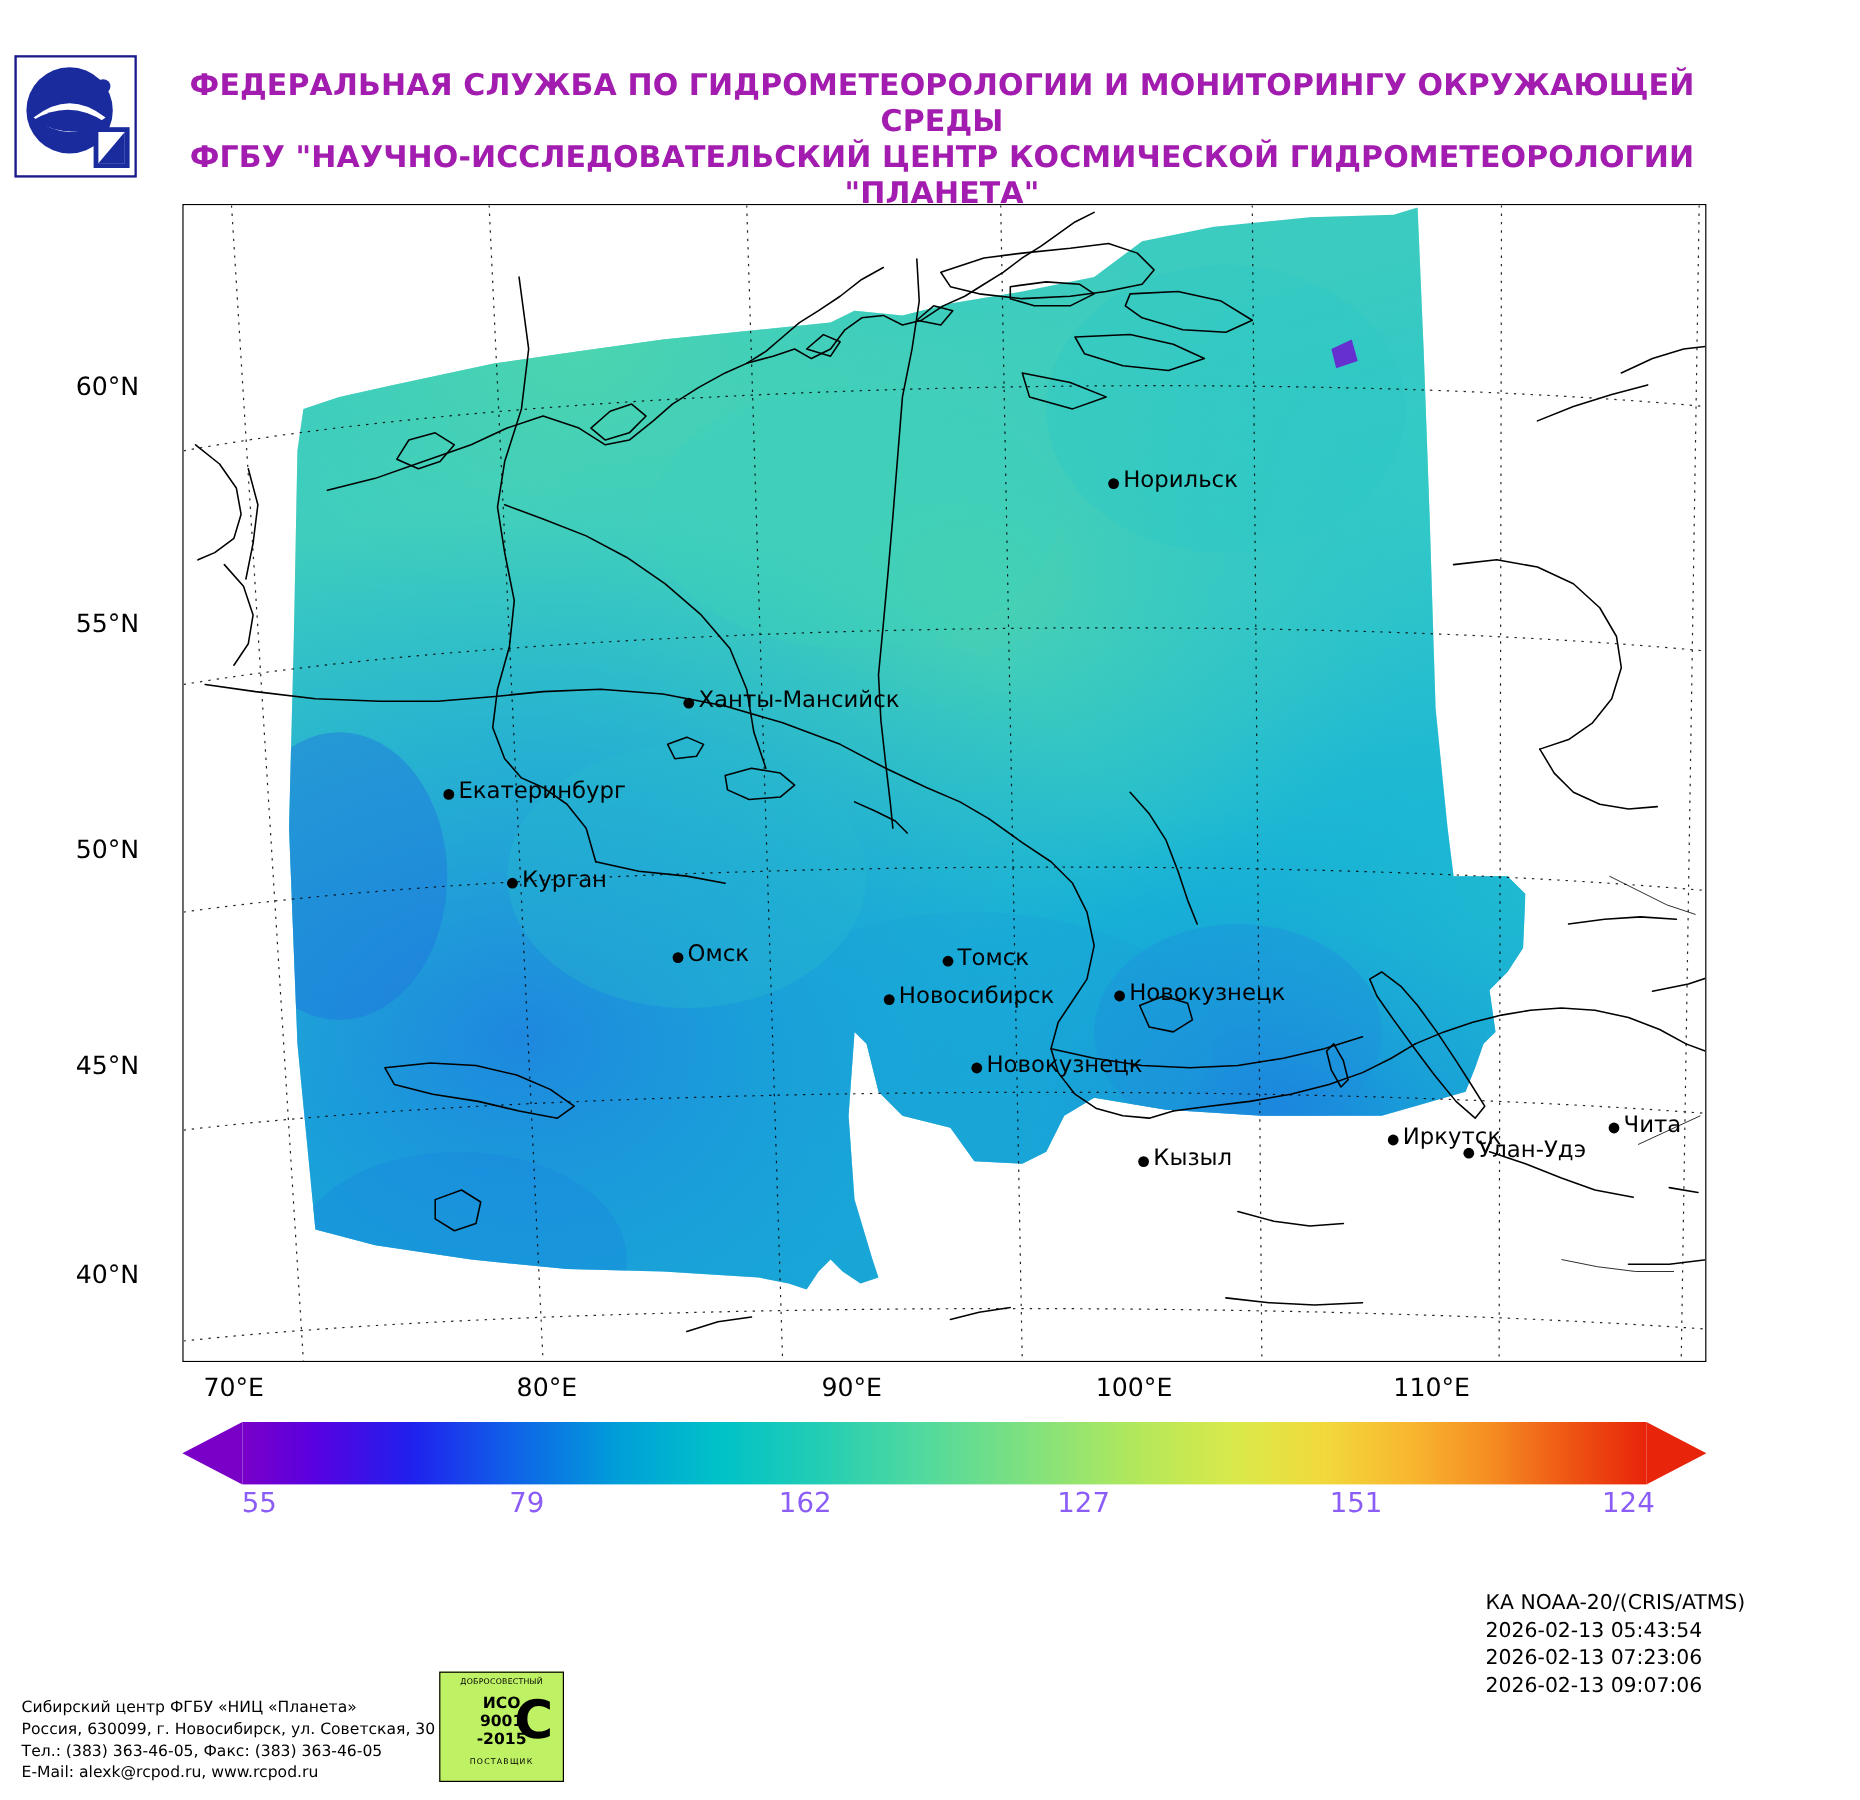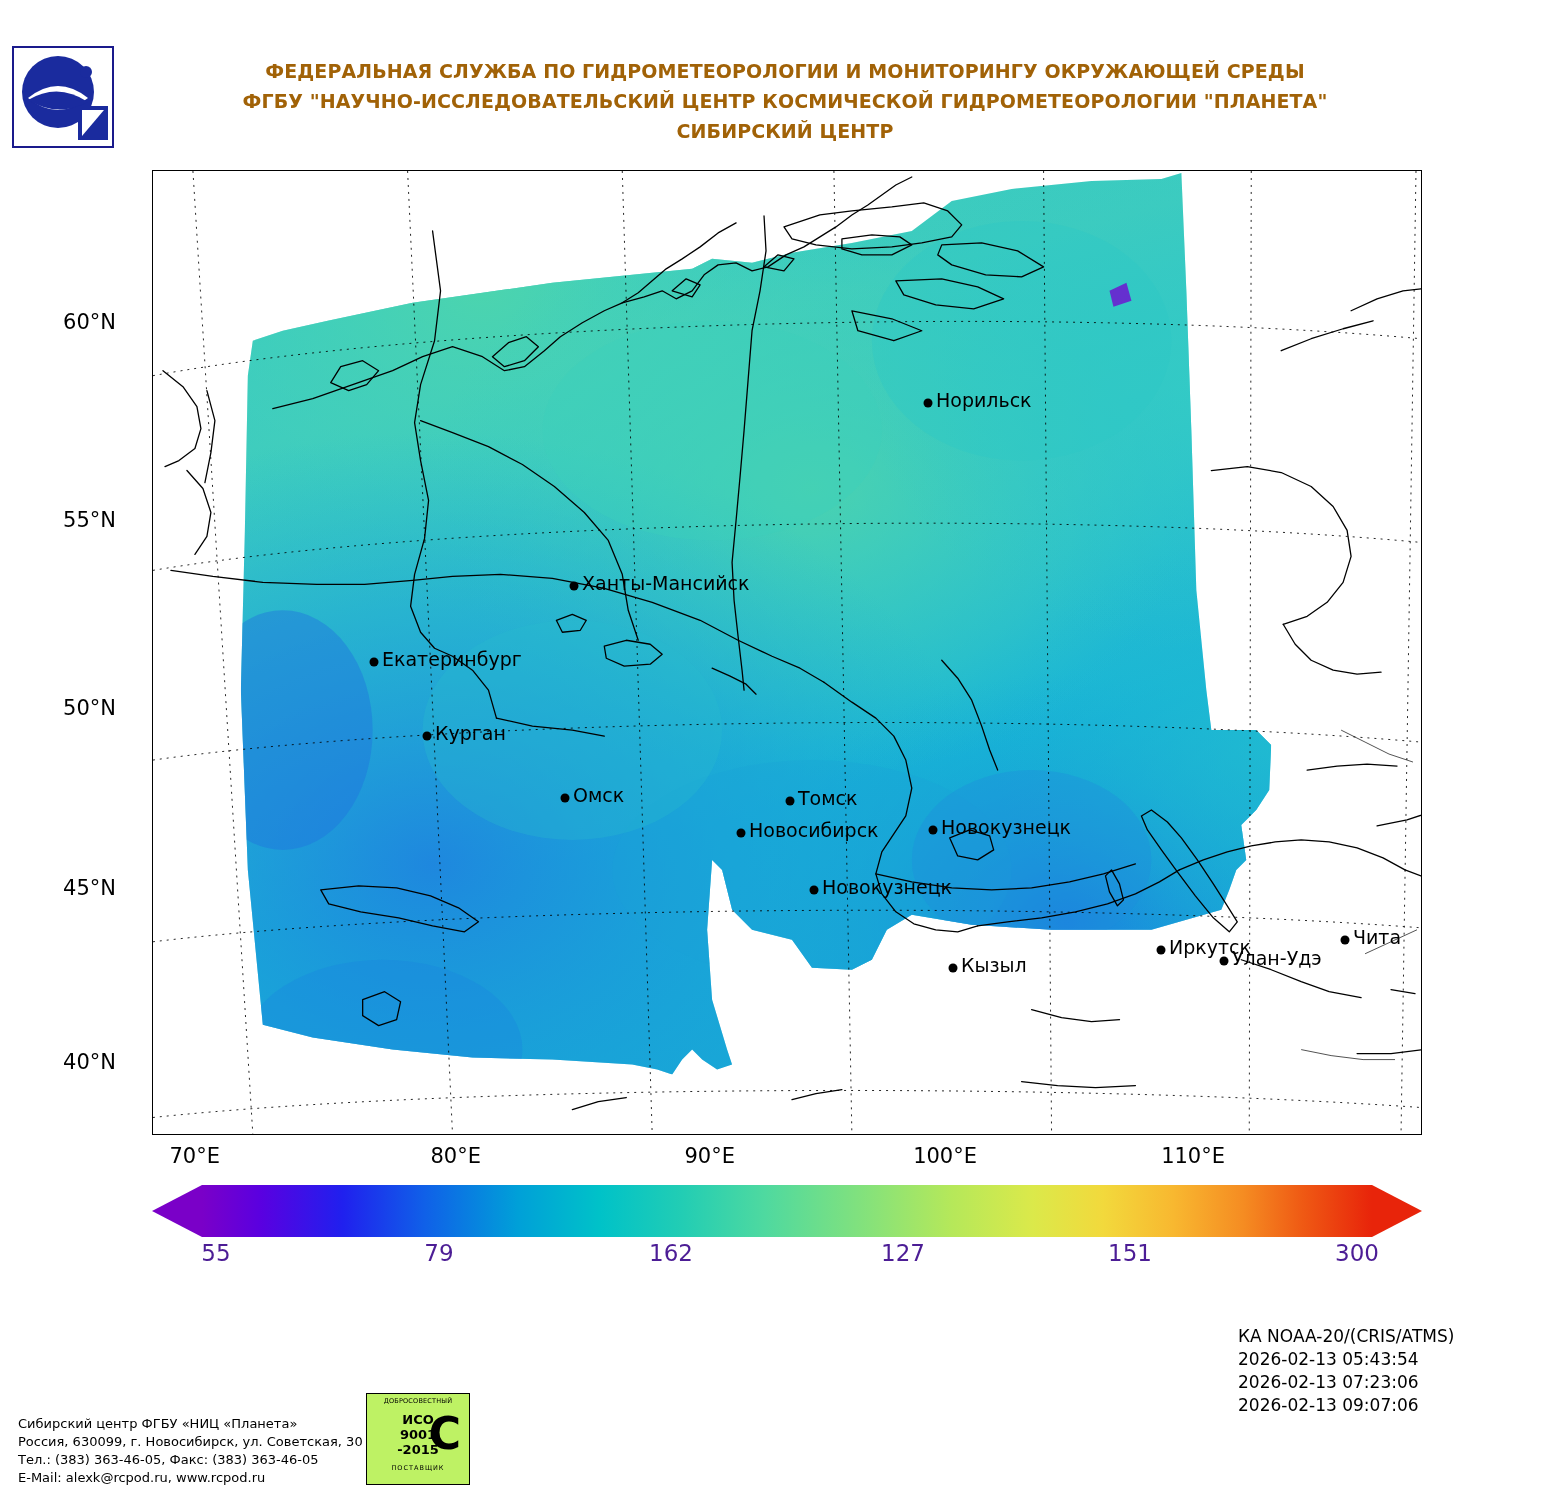--- a/index.html
+++ b/index.html
@@ -27,24 +27,24 @@
     box-sizing: border-box;
   }
 
   
   .header {
     position: absolute;
     left: 120px;
     top: 56px;
     width: 1330px;
     text-align: center;
-    font-size: 19px;
+    font-size: 25px;
     font-weight: bold;
     line-height: 30px;
-    color: #a16207;
+    color: #a21caf;
     letter-spacing: 0.1px;
   }
 
   
   .map-frame {
     position: absolute;
     left: 152px;
     top: 170px;
     width: 1270px;
     height: 965px;
@@ -143,21 +143,21 @@
   .cbar-ticks {
     position: absolute;
     left: 152px;
     top: 1240px;
     width: 1270px;
     height: 30px;
   }
   .cbar-tick {
     position: absolute;
     font-size: 23px;
-    color: #4c1d95;
+    color: #8b5cf6;
     text-align: center;
     width: 120px;
     transform: translateX(-50%);
   }
 
   
   .caption {
     position: absolute;
     left: 390px;
     top: 1322px;
@@ -480,21 +480,21 @@
   <div class="cbar-arrow-l"></div>
   <div class="cbar-body"></div>
   <div class="cbar-arrow-r"></div>
 </div>
 <div class="cbar-ticks">
   <div class="cbar-tick" style="left:64px">55</div>
   <div class="cbar-tick" style="left:287px">79</div>
   <div class="cbar-tick" style="left:519px">162</div>
   <div class="cbar-tick" style="left:751px">127</div>
   <div class="cbar-tick" style="left:978px">151</div>
-  <div class="cbar-tick" style="left:1205px">300</div>
+  <div class="cbar-tick" style="left:1205px">124</div>
 </div>
 
 <div class="caption">
 </div>
 
 <div class="satinfo">
   <div>КА NOAA-20/(CRIS/ATMS)</div>
   <div>2026-02-13 05:43:54</div>
   <div>2026-02-13 07:23:06</div>
   <div>2026-02-13 09:07:06</div>

